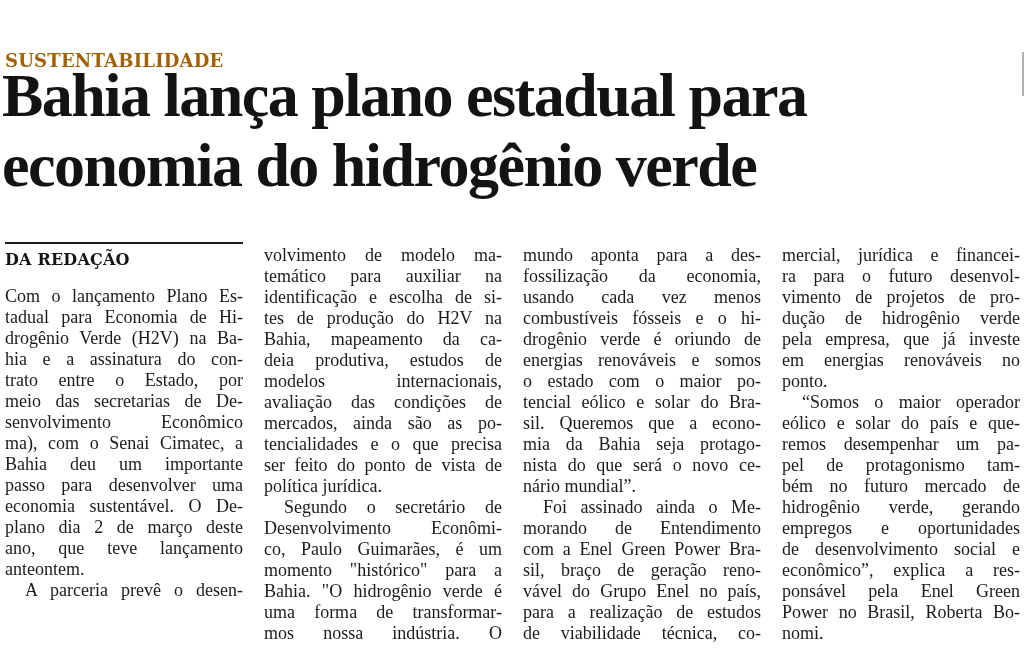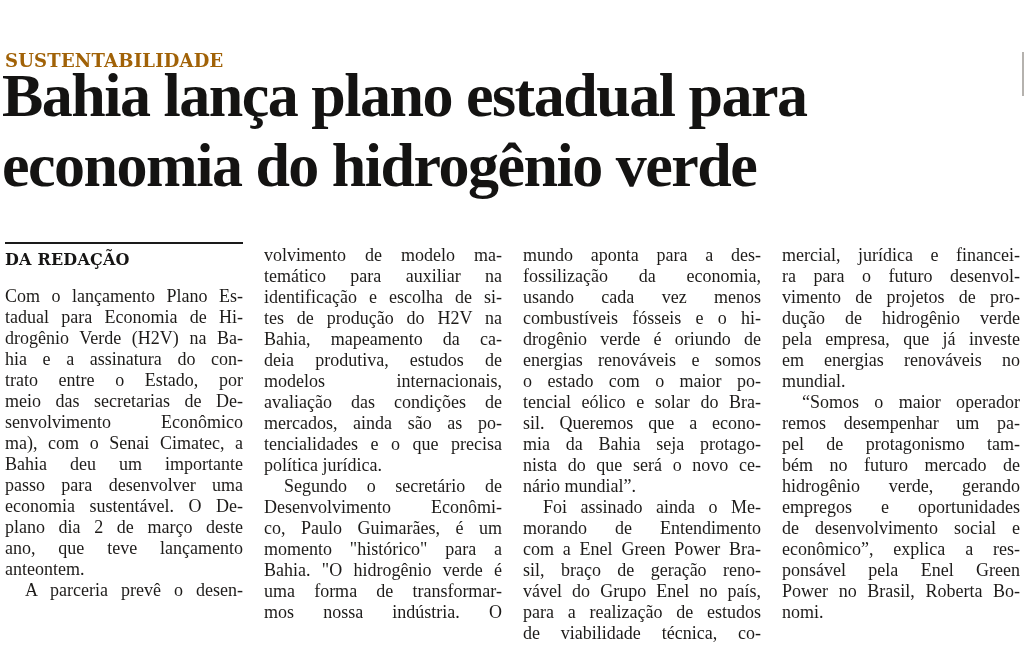--- a/index.html
+++ b/index.html
@@ -90,20 +90,21 @@
           <div class="line">volvimento de modelo ma-</div>
           <div class="line">temático para auxiliar na</div>
           <div class="line">identificação e escolha de si-</div>
           <div class="line">tes de produção do H2V na</div>
           <div class="line">Bahia, mapeamento da ca-</div>
           <div class="line">deia produtiva, estudos de</div>
           <div class="line">modelos internacionais,</div>
           <div class="line">avaliação das condições de</div>
           <div class="line">mercados, ainda são as po-</div>
           <div class="line">tencialidades e o que precisa</div>
+          <div class="line">ser feito do ponto de vista de</div>
           <div class="line end">política jurídica.</div>
           <div class="line indent">Segundo o secretário de</div>
           <div class="line">Desenvolvimento Econômi-</div>
           <div class="line">co, Paulo Guimarães, é um</div>
           <div class="line">momento "histórico" para a</div>
           <div class="line">Bahia. "O hidrogênio verde é</div>
           <div class="line">uma forma de transformar-</div>
           <div class="line">mos nossa indústria. O</div>
         </div>
     </div>
@@ -131,22 +132,23 @@
         </div>
     </div>
     <div class="col">
       <div class="col-lines">
           <div class="line">mercial, jurídica e financei-</div>
           <div class="line">ra para o futuro desenvol-</div>
           <div class="line">vimento de projetos de pro-</div>
           <div class="line">dução de hidrogênio verde</div>
           <div class="line">pela empresa, que já investe</div>
           <div class="line">em energias renováveis no</div>
-          <div class="line end">mundial.</div>
+          <div class="line end">ponto.</div>
           <div class="line indent">“Somos o maior operador</div>
+          <div class="line">eólico e solar do país e que-</div>
           <div class="line">remos desempenhar um pa-</div>
           <div class="line">pel de protagonismo tam-</div>
           <div class="line">bém no futuro mercado de</div>
           <div class="line">hidrogênio verde, gerando</div>
           <div class="line">empregos e oportunidades</div>
           <div class="line">de desenvolvimento social e</div>
           <div class="line">econômico”, explica a res-</div>
           <div class="line">ponsável pela Enel Green</div>
           <div class="line">Power no Brasil, Roberta Bo-</div>
           <div class="line end">nomi.</div>

